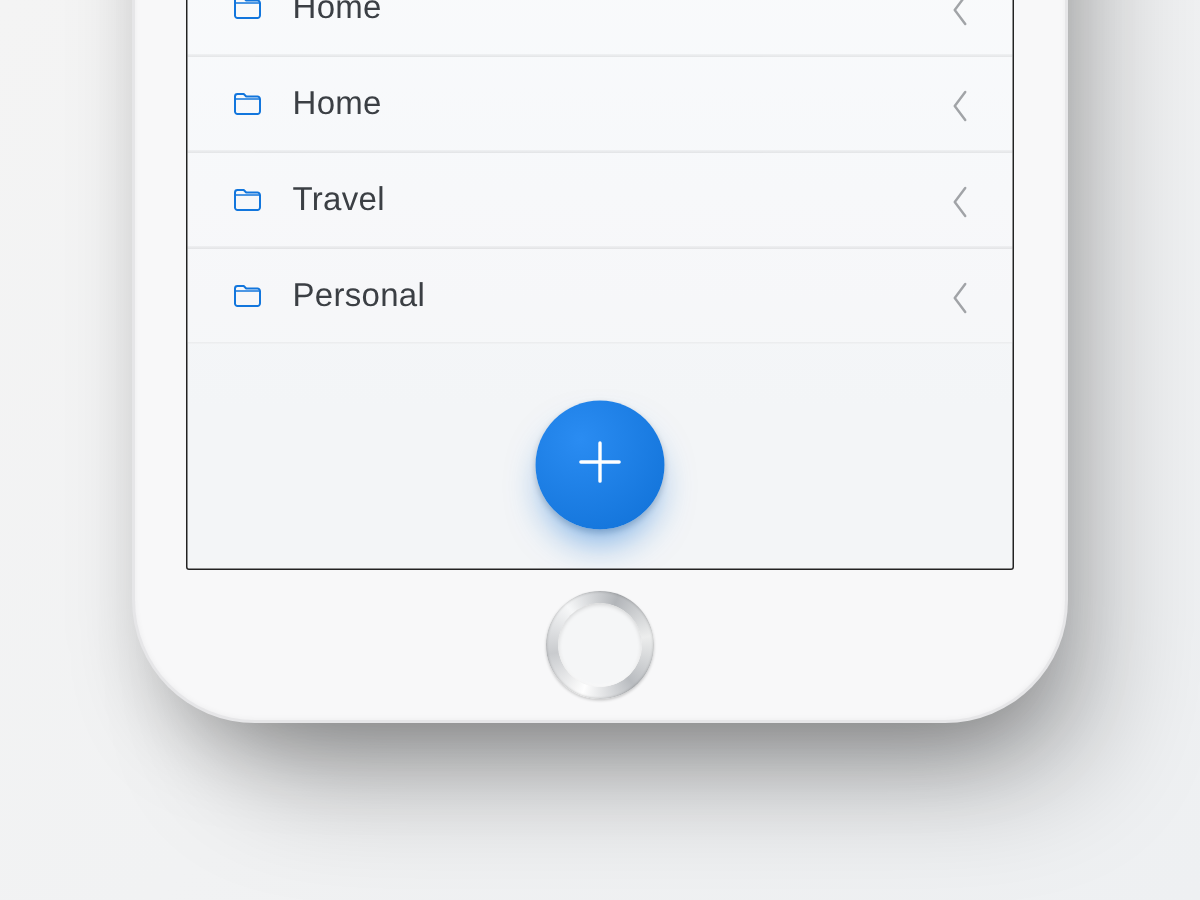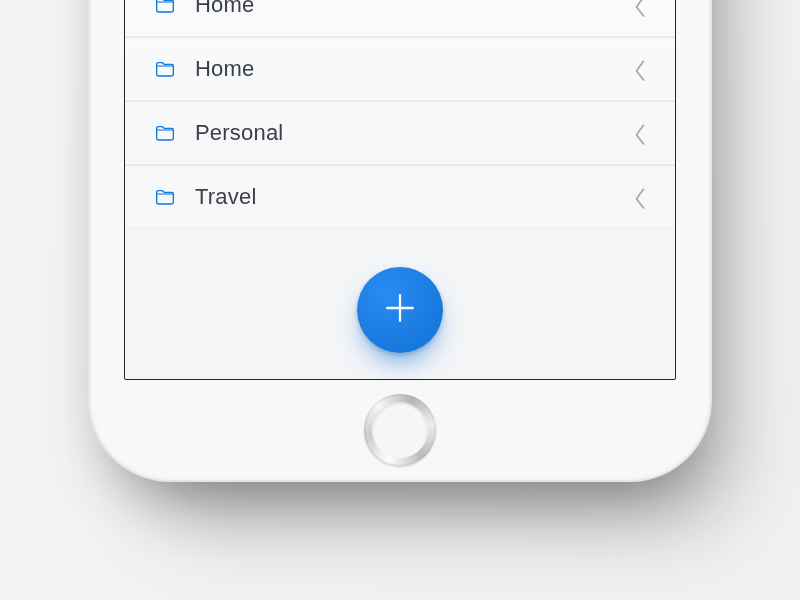--- a/index.html
+++ b/index.html
@@ -151,36 +151,36 @@
         </span>
       </div>
 
       <div class="row">
         <span class="folder-icon">
           <svg viewBox="0 0 24 20">
               <path d="M2 4c0-1 .8-2 2-2h5l2 2h9c1 0 2 1 2 2v10c0 1-1 2-2 2H4c-1 0-2-1-2-2V4z" fill="none" stroke="#1276dd" stroke-width="1.6" stroke-linejoin="round"></path>
               <path d="M2 6h20" stroke="#1276dd" stroke-width="1.3"></path>
             </svg>
         </span>
+        <span class="label">Travel</span>
+        <span class="chevron">
+          <svg viewBox="0 0 12 20">
+              <path d="M9 2 3 10l6 8" fill="none" stroke="currentColor" stroke-width="1.4" stroke-linecap="round" stroke-linejoin="round"></path>
+            </svg>
+        </span>
+      </div>
+
+      <div class="row">
+        <span class="folder-icon">
+          <svg viewBox="0 0 24 20">
+              <path d="M2 4c0-1 .8-2 2-2h5l2 2h9c1 0 2 1 2 2v10c0 1-1 2-2 2H4c-1 0-2-1-2-2V4z" fill="none" stroke="#1276dd" stroke-width="1.6" stroke-linejoin="round"></path>
+              <path d="M2 6h20" stroke="#1276dd" stroke-width="1.3"></path>
+            </svg>
+        </span>
         <span class="label">Personal</span>
-        <span class="chevron">
-          <svg viewBox="0 0 12 20">
-              <path d="M9 2 3 10l6 8" fill="none" stroke="currentColor" stroke-width="1.4" stroke-linecap="round" stroke-linejoin="round"></path>
-            </svg>
-        </span>
-      </div>
-
-      <div class="row">
-        <span class="folder-icon">
-          <svg viewBox="0 0 24 20">
-              <path d="M2 4c0-1 .8-2 2-2h5l2 2h9c1 0 2 1 2 2v10c0 1-1 2-2 2H4c-1 0-2-1-2-2V4z" fill="none" stroke="#1276dd" stroke-width="1.6" stroke-linejoin="round"></path>
-              <path d="M2 6h20" stroke="#1276dd" stroke-width="1.3"></path>
-            </svg>
-        </span>
-        <span class="label">Travel</span>
         <span class="chevron">
           <svg viewBox="0 0 12 20">
               <path d="M9 2 3 10l6 8" fill="none" stroke="currentColor" stroke-width="1.4" stroke-linecap="round" stroke-linejoin="round"></path>
             </svg>
         </span>
       </div>
 
 
     </div>
 

